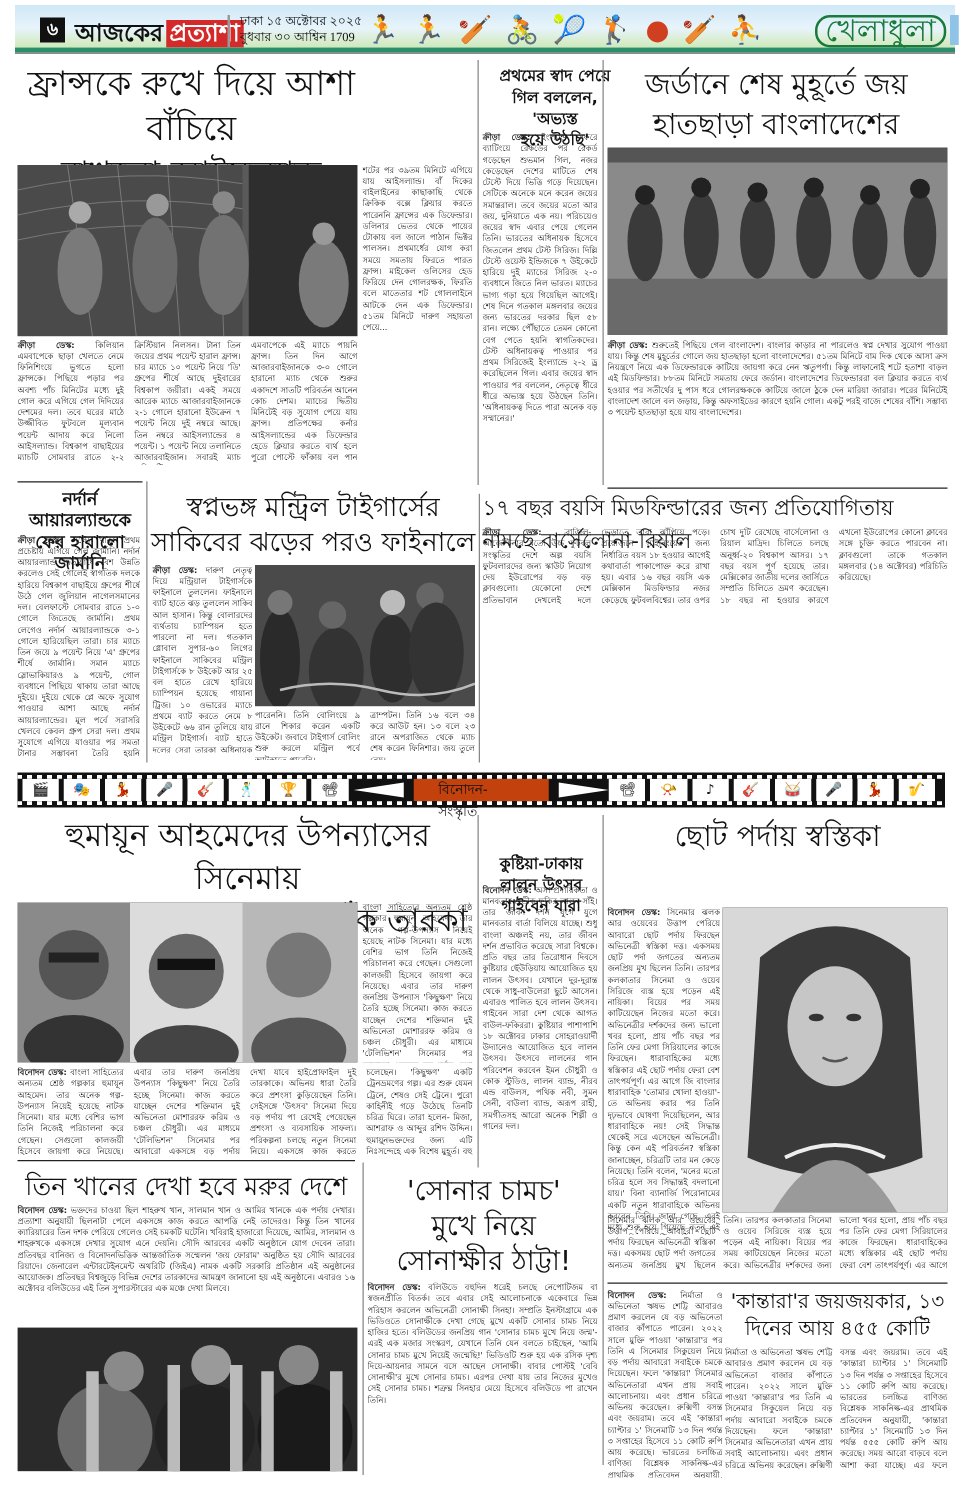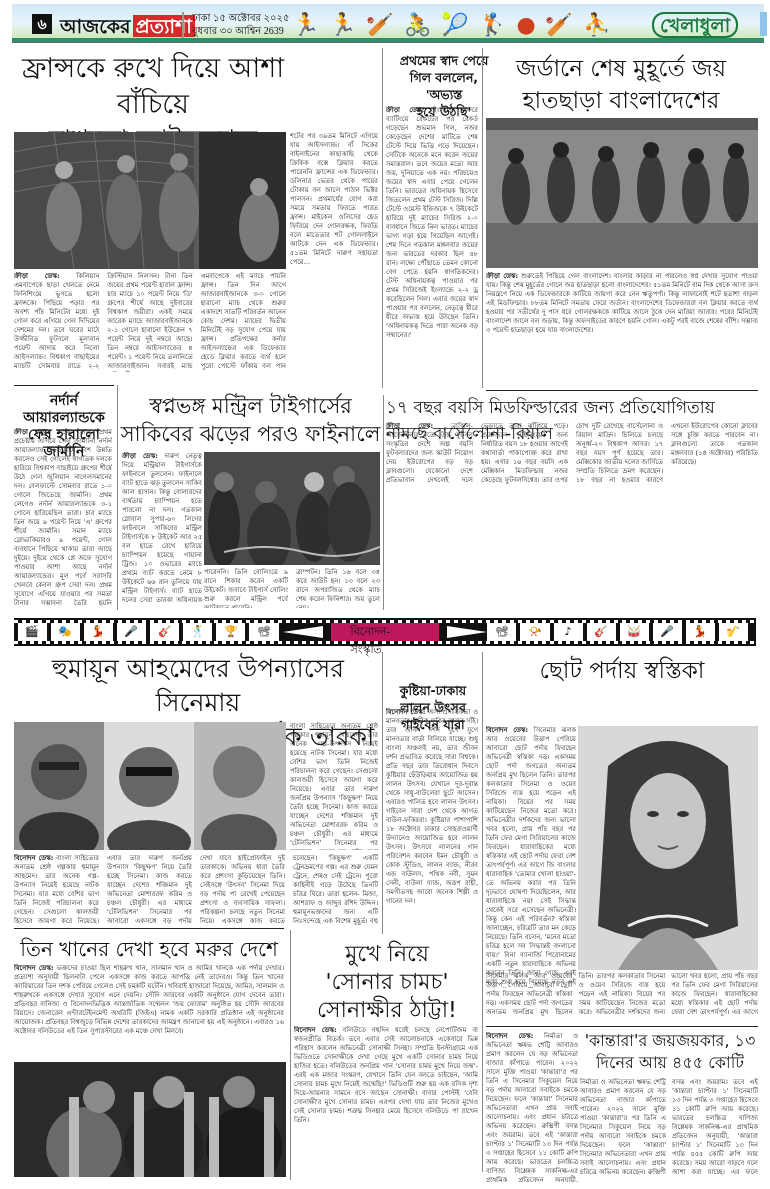--- a/index.html
+++ b/index.html
@@ -12,21 +12,21 @@
   .masthead-bar { position: absolute; left: 12px; top: 38px; width: 752px; height: 4px; background: #2a8f6a; }
   .masthead-bar2 { position: absolute; left: 12px; top: 42px; width: 752px; height: 1px; background: #666; }
   .page-no { position: absolute; left: 20px; top: 10px; width: 20px; height: 20px; background: #111; color: #fff;
     font-size: 14px; font-weight: bold; text-align: center; line-height: 20px; }
   .brand { position: absolute; left: 48px; top: 8px; font-size: 19px; font-weight: bold; color: #111; }
   .brand .red { background: #d42a2a; color: #fff; padding: 0 3px; margin-left: 2px; }
   .brand-sep { position: absolute; left: 170px; top: 8px; width: 2px; height: 26px; background: #999; }
   .date { position: absolute; left: 180px; top: 7px; font-size: 10px; line-height: 13px; color: #111; font-family: Liberation Serif, serif; }
   .sport-icons { position: absolute; left: 280px; top: 4px; height: 34px; display: flex; align-items: center; gap: 10px; }
   .sport-icon { font-size: 22px; line-height: 30px; }
-  .section-label { position: absolute; left: 640px; top: 8px; font-size: 19px; font-weight: bold; color: #1a7a3a;
+  .section-label { position: absolute; left: 640px; top: 8px; font-size: 24px; font-weight: normal; color: #1a7a3a;
     border: 2px solid #1a7a3a; border-radius: 12px; padding: 0 6px; line-height: 22px; }
   .section-end { position: absolute; left: 748px; top: 8px; width: 7px; height: 24px; background: #8fc3e8; }
 
   .hl { position: absolute; text-align: center; color: #111; font-family: "DejaVu Sans", sans-serif; }
   .hl-xl { font-size: 27px; line-height: 36px; }
   .hl-l { font-size: 23px; line-height: 32px; }
   .hl-m { font-size: 19px; line-height: 26px; }
   .hl-s { font-size: 12.5px; line-height: 17px; font-weight: bold; }
 
   .photo { position: absolute; background: #777; overflow: hidden; }
@@ -37,36 +37,36 @@
   .textfill { position: absolute; font-size: 6.6px; line-height: 9px; color: #222; text-align: justify; overflow: hidden; }
   .rule-h { position: absolute; height: 1px; background: #222; }
   .rule-v { position: absolute; width: 1px; background: #888; }
 
   .filmstrip { position: absolute; left: 14px; top: 618px; width: 742px; height: 28px; background: #111;
     display: flex; align-items: center; padding: 0 4px; }
   .filmstrip::before, .filmstrip::after { content: ""; position: absolute; left: 0; right: 0; height: 3px;
     background: repeating-linear-gradient(90deg, #fff 0 4px, #111 4px 8px); }
   .filmstrip::before { top: 2px; } .filmstrip::after { bottom: 2px; }
   .frame { width: 30px; height: 18px; background: #fff; margin-right: 4px; font-size: 11px; text-align: center; line-height: 18px; color: #111; }
-  .film-label { background: #be185d; padding: 0 20px; height: 18px; line-height: 18px; font-size: 11px; margin: 0 8px; color: #111; }
+  .film-label { background: #c2410c; padding: 0 20px; height: 18px; line-height: 18px; font-size: 11px; margin: 0 8px; color: #111; }
   .arrow-l { width: 0; height: 0; border-top: 6px solid transparent; border-bottom: 6px solid transparent; border-right: 40px solid #fff; }
   .arrow-r { width: 0; height: 0; border-top: 6px solid transparent; border-bottom: 6px solid transparent; border-left: 40px solid #fff; }
 </style>
 </head>
 <body>
 
 <div class="masthead">
   <div class="page-no">৬</div>
   <div class="brand">
     <span>আজকের</span><span class="red">প্রত্যাশা</span>
   </div>
   <div class="brand-sep"></div>
   <div class="date">
     <div>ঢাকা ১৫ অক্টোবর ২০২৫</div>
-    <div>বুধবার ৩০ আশ্বিন 2639</div>
+    <div>বুধবার ৩০ আশ্বিন 1709</div>
   </div>
   <div class="sport-icons">
     <span class="sport-icon" style="color:#e07a4a">🏃</span>
     <span class="sport-icon" style="color:#2aa84a">🏃</span>
     <span class="sport-icon" style="color:#4a5ab8">🏏</span>
     <span class="sport-icon" style="color:#e05a9a">🚴</span>
     <span class="sport-icon" style="color:#f0a020">🎾</span>
     <span class="sport-icon" style="color:#2a9ad8">🏌</span>
     <span class="sport-icon" style="color:#d04020">●</span>
     <span class="sport-icon" style="color:#e08a60">🏏</span>
@@ -278,22 +278,22 @@
     <rect x="55" y="35" width="10" height="80" fill="#bbb"></rect>
       <rect x="120" y="30" width="10" height="85" fill="#bbb"></rect>
     <rect x="170" y="30" width="10" height="85" fill="#bbb"></rect>
       <rect x="195" y="35" width="10" height="80" fill="#bbb"></rect>
       <rect x="250" y="35" width="10" height="80" fill="#bbb"></rect>
   </svg>
 </div>
 <div class="rule-v" style="left:290px;top:930px;height:250px;"></div>
 
 <div class="hl hl-l" style="left:294px;top:940px;width:186px;font-size:22px;line-height:28px;">
+  <div>'সোনার চামচ'</div>
   <div>মুখে নিয়ে</div>
-  <div>'সোনার চামচ'</div>
   <div>সোনাক্ষীর ঠাট্টা!</div>
 </div>
 <div class="textfill" style="left:294px;top:1026px;width:184px;height:155px;"><b>বিনোদন ডেস্ক:</b> <span>বলিউডে বহুদিন ধরেই চলছে নেপোটিজম বা স্বজনপ্রীতি বিতর্ক। তবে এবার সেই আলোচনাকে একেবারে ভিন্ন পরিহাস করলেন অভিনেত্রী সোনাক্ষী সিনহা। সম্প্রতি ইনস্টাগ্রামে এক ভিডিওতে সোনাক্ষীকে দেখা গেছে মুখে একটি সোনার চামচ নিয়ে হাজির হতে। বলিউডের জনপ্রিয় গান 'সোনার চামচ মুখে নিয়ে জন্ম'-এরই এক মজার সংস্করণ, যেখানে তিনি যেন বলতে চাইছেন, 'আমি সোনার চামচ মুখে নিয়েই জন্মেছি!' ভিডিওটি শুরু হয় এক রসিক দৃশ্য দিয়ে-আয়নার সামনে বসে আছেন সোনাক্ষী। বাবার পোস্টই 'বেবি সোনাক্ষী'র মুখে সোনার চামচ। এরপর দেখা যায় তার নিজের মুখেও সেই সোনার চামচ। শত্রুঘ্ন সিনহার মেয়ে হিসেবে বলিউডে পা রাখেন তিনি।</span></div>
 
 <div class="textfill" style="left:486px;top:1032px;width:92px;height:150px;"><b>বিনোদন ডেস্ক:</b> <span>নির্মাতা ও অভিনেতা ঋষভ শেট্টি আবারও প্রমাণ করলেন যে বড় অভিনেতা বাজার কাঁপাতে পারেন। ২০২২ সালে মুক্তি পাওয়া 'কান্তারা'র পর তিনি এ সিনেমার সিকুয়েল নিয়ে বড় পর্দায় আবারো সবাইকে চমকে দিয়েছেন। ফলে 'কান্তারা' সিনেমার অভিনেতারা এখন প্রায় সবাই আলোচনায়। এবং প্রধান চরিত্রে অভিনয় করেছেন। রুক্মিণী বসন্ত এবং জয়রাম। তবে এই 'কান্তারা চ্যাপ্টার ১' সিনেমাটি ১৩ দিন পর্যন্ত ৩ সপ্তাহের হিসেবে ১১ কোটি রুপি আয় করেছে। ভারতের চলচ্চিত্র বাণিজ্য বিশ্লেষক সাকনিল্ক-এর প্রাথমিক প্রতিবেদন অনুযায়ী, 'কান্তারা চ্যাপ্টার ১' সিনেমাটি ১৩ দিন পর্যন্ত ৫৫৫ কোটি রুপি আয় করেছে। সময় আরো বাড়বে বলে আশা করা যাচ্ছে। এর ফলে ভারতীয় বক্স অফিসে মোট সংগ্রহ দাঁড়িয়েছে ৪৫৫ দশমিক ৭৫ কোটি রুপি। 'কান্তারা চ্যাপ্টার ১' সিনেমার প্রতিদিনের আয় দেখে দেখা যায়- প্রথম দিন ৬১ দশমিক ৮৫ কোটি রুপি, দ্বিতীয় দিন ৪৫ দশমিক ৪০ কোটি রুপি, তৃতীয় দিন ৫৫ কোটি রুপি, চতুর্থ দিন ৬৩ কোটি রুপি, পঞ্চম দিন ৩১ দশমিক ২৫ কোটি রুপি, ষষ্ঠ দিন ৩৩ দশমিক ২৫ কোটি রুপি, সপ্তম দিন ২৫ দশমিক ২৫ কোটি রুপি, অষ্টম দিন ২০ দশমিক ৫০ কোটি রুপি।</span></div>
 <div class="hl hl-m" style="left:580px;top:1030px;width:180px;font-size:16px;line-height:22px;">
   <div>'কান্তারা'র জয়জয়কার, ১৩</div>
   <div>দিনের আয় ৪৫৫ কোটি</div>
 </div>
 <div class="textfill" style="left:580px;top:1078px;width:178px;height:105px;column-count:2;column-gap:6px;">নির্মাতা ও অভিনেতা ঋষভ শেট্টি আবারও প্রমাণ করলেন যে বড় অভিনেতা বাজার কাঁপাতে পারেন। ২০২২ সালে মুক্তি পাওয়া 'কান্তারা'র পর তিনি এ সিনেমার সিকুয়েল নিয়ে বড় পর্দায় আবারো সবাইকে চমকে দিয়েছেন। ফলে 'কান্তারা' সিনেমার অভিনেতারা এখন প্রায় সবাই আলোচনায়। এবং প্রধান চরিত্রে অভিনয় করেছেন। রুক্মিণী বসন্ত এবং জয়রাম। তবে এই 'কান্তারা চ্যাপ্টার ১' সিনেমাটি ১৩ দিন পর্যন্ত ৩ সপ্তাহের হিসেবে ১১ কোটি রুপি আয় করেছে। ভারতের চলচ্চিত্র বাণিজ্য বিশ্লেষক সাকনিল্ক-এর প্রাথমিক প্রতিবেদন অনুযায়ী, 'কান্তারা চ্যাপ্টার ১' সিনেমাটি ১৩ দিন পর্যন্ত ৫৫৫ কোটি রুপি আয় করেছে। সময় আরো বাড়বে বলে আশা করা যাচ্ছে। এর ফলে ভারতীয় বক্স অফিসে মোট সংগ্রহ দাঁড়িয়েছে ৪৫৫ দশমিক ৭৫ কোটি রুপি। 'কান্তারা চ্যাপ্টার ১' সিনেমার প্রতিদিনের আয় দেখে দেখা যায়- প্রথম দিন ৬১ দশমিক ৮৫ কোটি রুপি, দ্বিতীয় দিন ৪৫ দশমিক ৪০ কোটি রুপি, তৃতীয় দিন ৫৫ কোটি রুপি, চতুর্থ দিন ৬৩ কোটি রুপি, পঞ্চম দিন ৩১ দশমিক ২৫ কোটি রুপি, ষষ্ঠ দিন ৩৩ দশমিক ২৫ কোটি রুপি, সপ্তম দিন ২৫ দশমিক ২৫ কোটি রুপি, অষ্টম দিন ২০ দশমিক ৫০ কোটি রুপি।</div>

